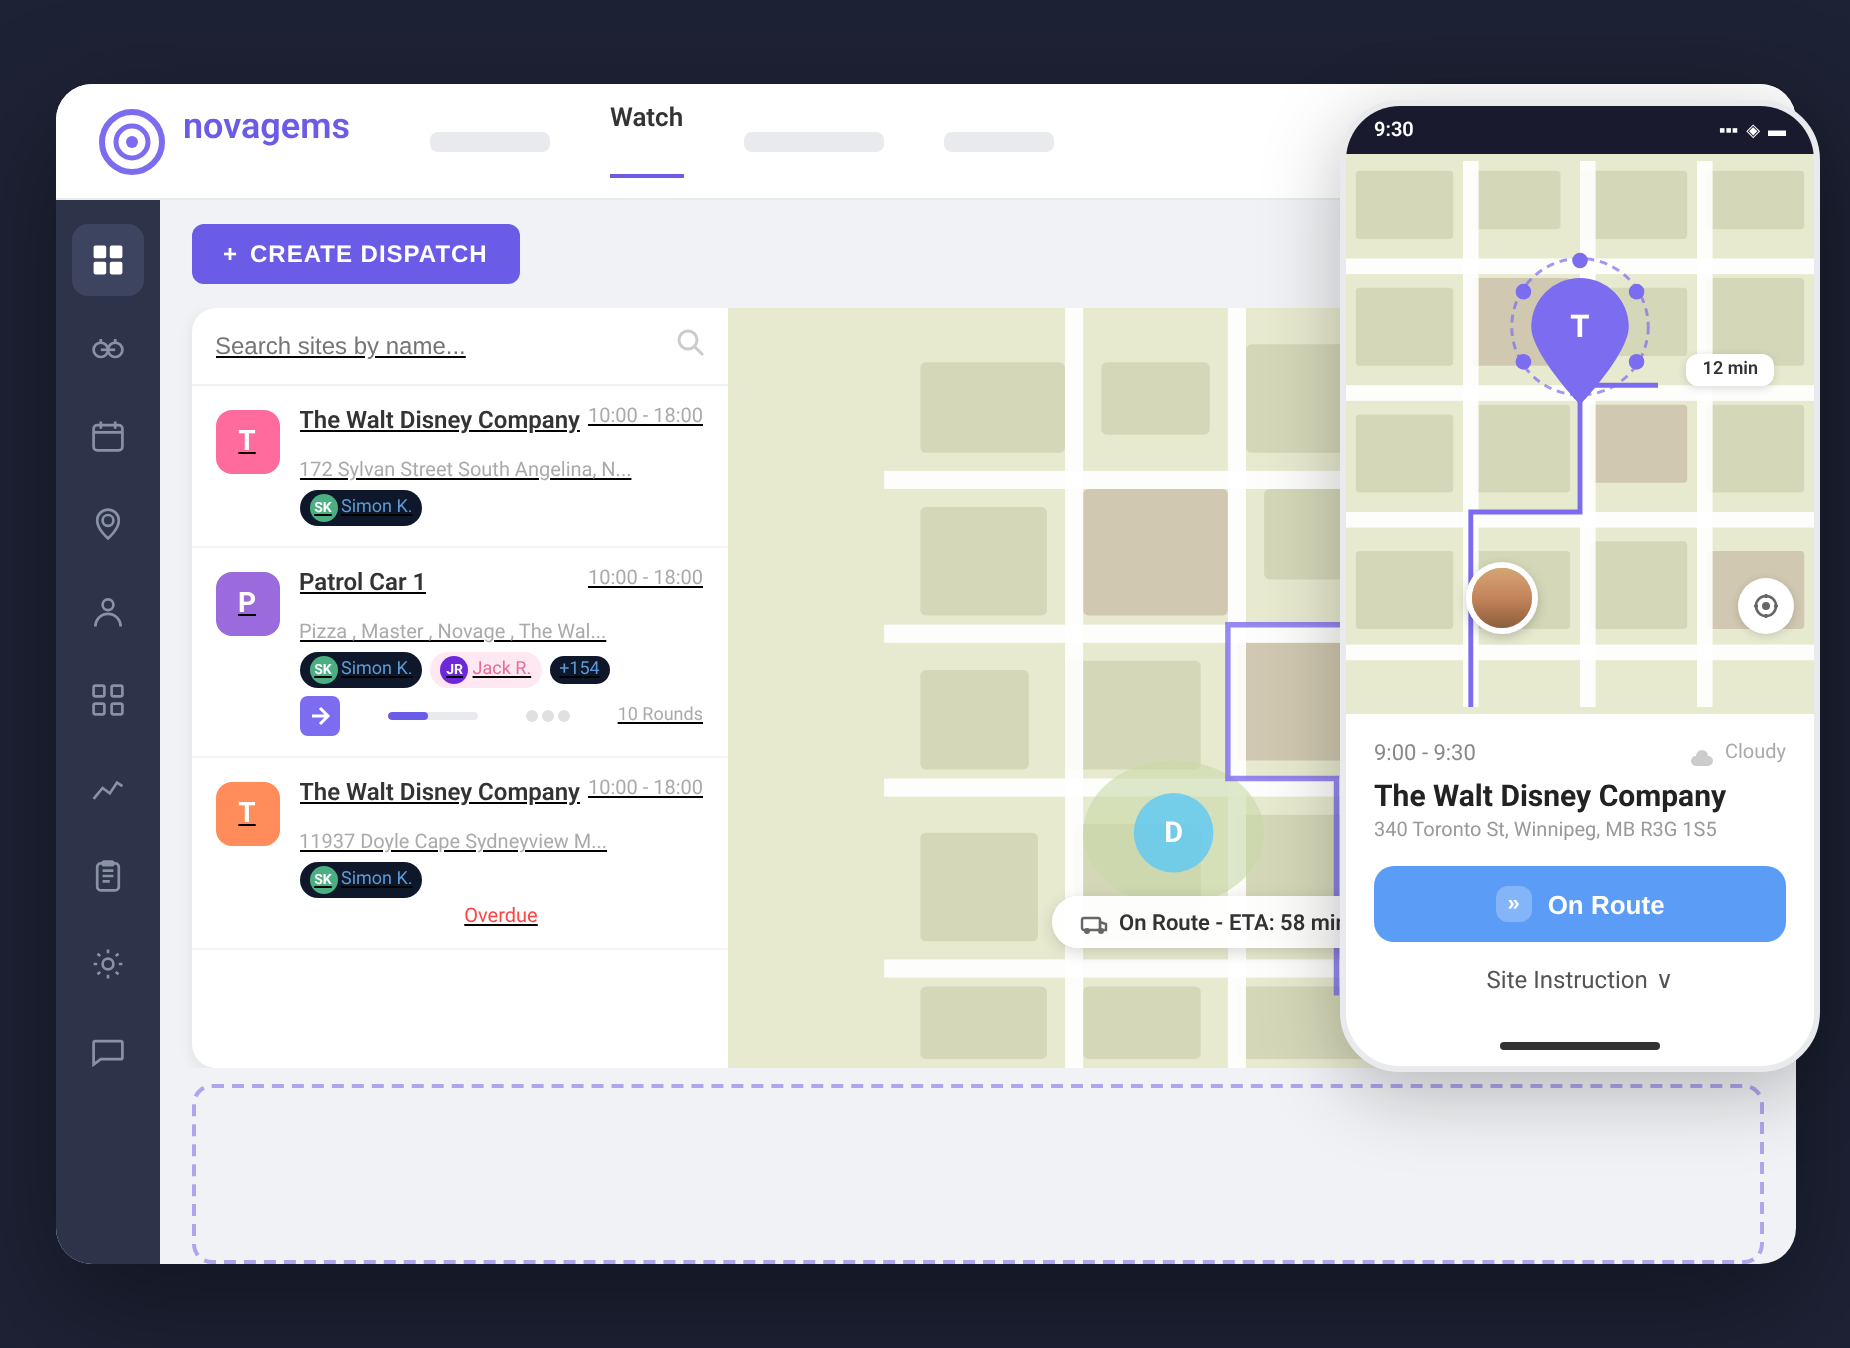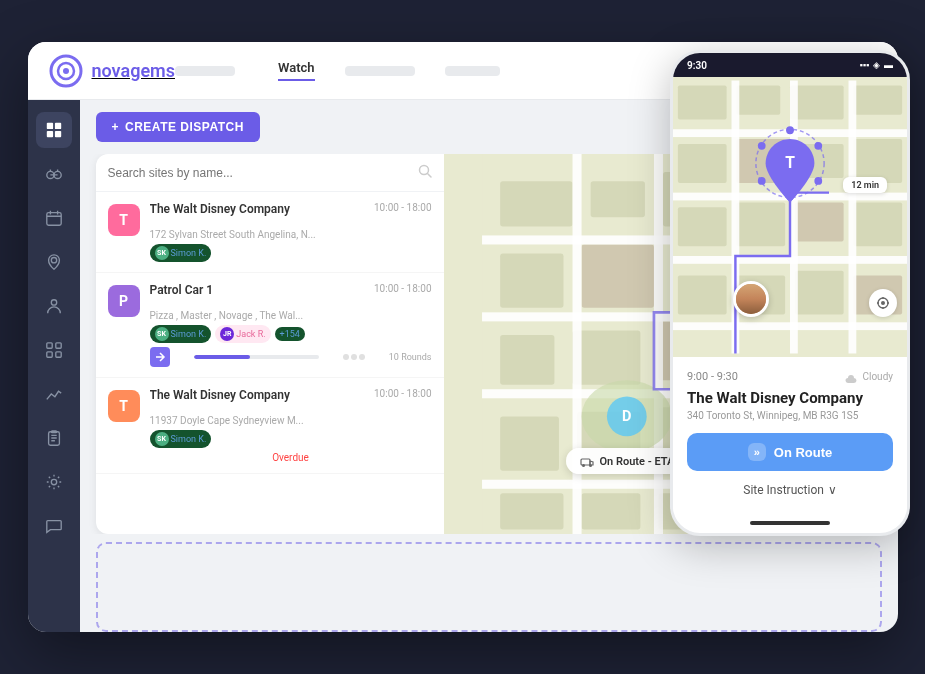--- a/index.html
+++ b/index.html
@@ -32,46 +32,45 @@
       background: white;
       height: 58px;
       display: flex;
       align-items: center;
       padding: 0 20px;
       border-bottom: 1px solid #e8eaed;
       flex-shrink: 0;
     }
     .logo-area {
       display: flex;
-      align-items: center;
+      align-items: flex-start;
       gap: 8px;
-      text-decoration: underline;
+      margin-right: 40px;
     }
     .logo-icon {
       width: 36px;
       height: 36px;
     }
     .logo-text {
       font-size: 18px;
       font-weight: 600;
       color: #6b5ce7;
     }
     .nav-tabs {
       display: flex;
       gap: 30px;
       align-items: center;
       flex: 1;
     }
     .nav-tab {
       font-size: 13px;
       color: #bbb;
       cursor: pointer;
-      padding-bottom: 4px;
+      padding-bottom: 20px;
       white-space: nowrap;
-      margin-left: 13px;
     }
     .nav-tab.active {
       color: #333;
       font-weight: 600;
       border-bottom: 2px solid #6b5ce7;
     }
     .nav-tab-placeholder {
       height: 10px;
       background: #e8eaed;
       border-radius: 4px;
@@ -150,28 +149,29 @@
     
     .main-split {
       display: flex;
       flex: 1;
       gap: 0;
       overflow: hidden;
     }
 
     
     .dispatch-list {
-      width: 348px;
+      width: 268px;
       background: white;
       border-radius: 12px 0 0 12px;
       overflow: hidden;
       display: flex;
       flex-direction: column;
       margin: 0 0 0 16px;
       box-shadow: 0 2px 8px rgba(0,0,0,0.08);
+      text-decoration: underline;
     }
 
     .search-bar {
       padding: 10px 12px;
       border-bottom: 1px solid #f0f2f5;
       display: flex;
       align-items: center;
       gap: 8px;
     }
     .search-input {
@@ -251,21 +251,21 @@
       text-overflow: ellipsis;
     }
     .item-tags {
       display: flex;
       gap: 4px;
       margin-top: 4px;
       flex-wrap: wrap;
       align-items: center;
     }
     .tag {
-      background: #14532d;
+      background: #0f172a;
       color: #5b9bd5;
       font-size: 9px;
       padding: 2px 5px;
       border-radius: 10px;
       display: flex;
       align-items: center;
       gap: 2px;
     }
     .tag.pink { background: #ffe8f2; color: #e8699a; }
     .tag-avatar {

